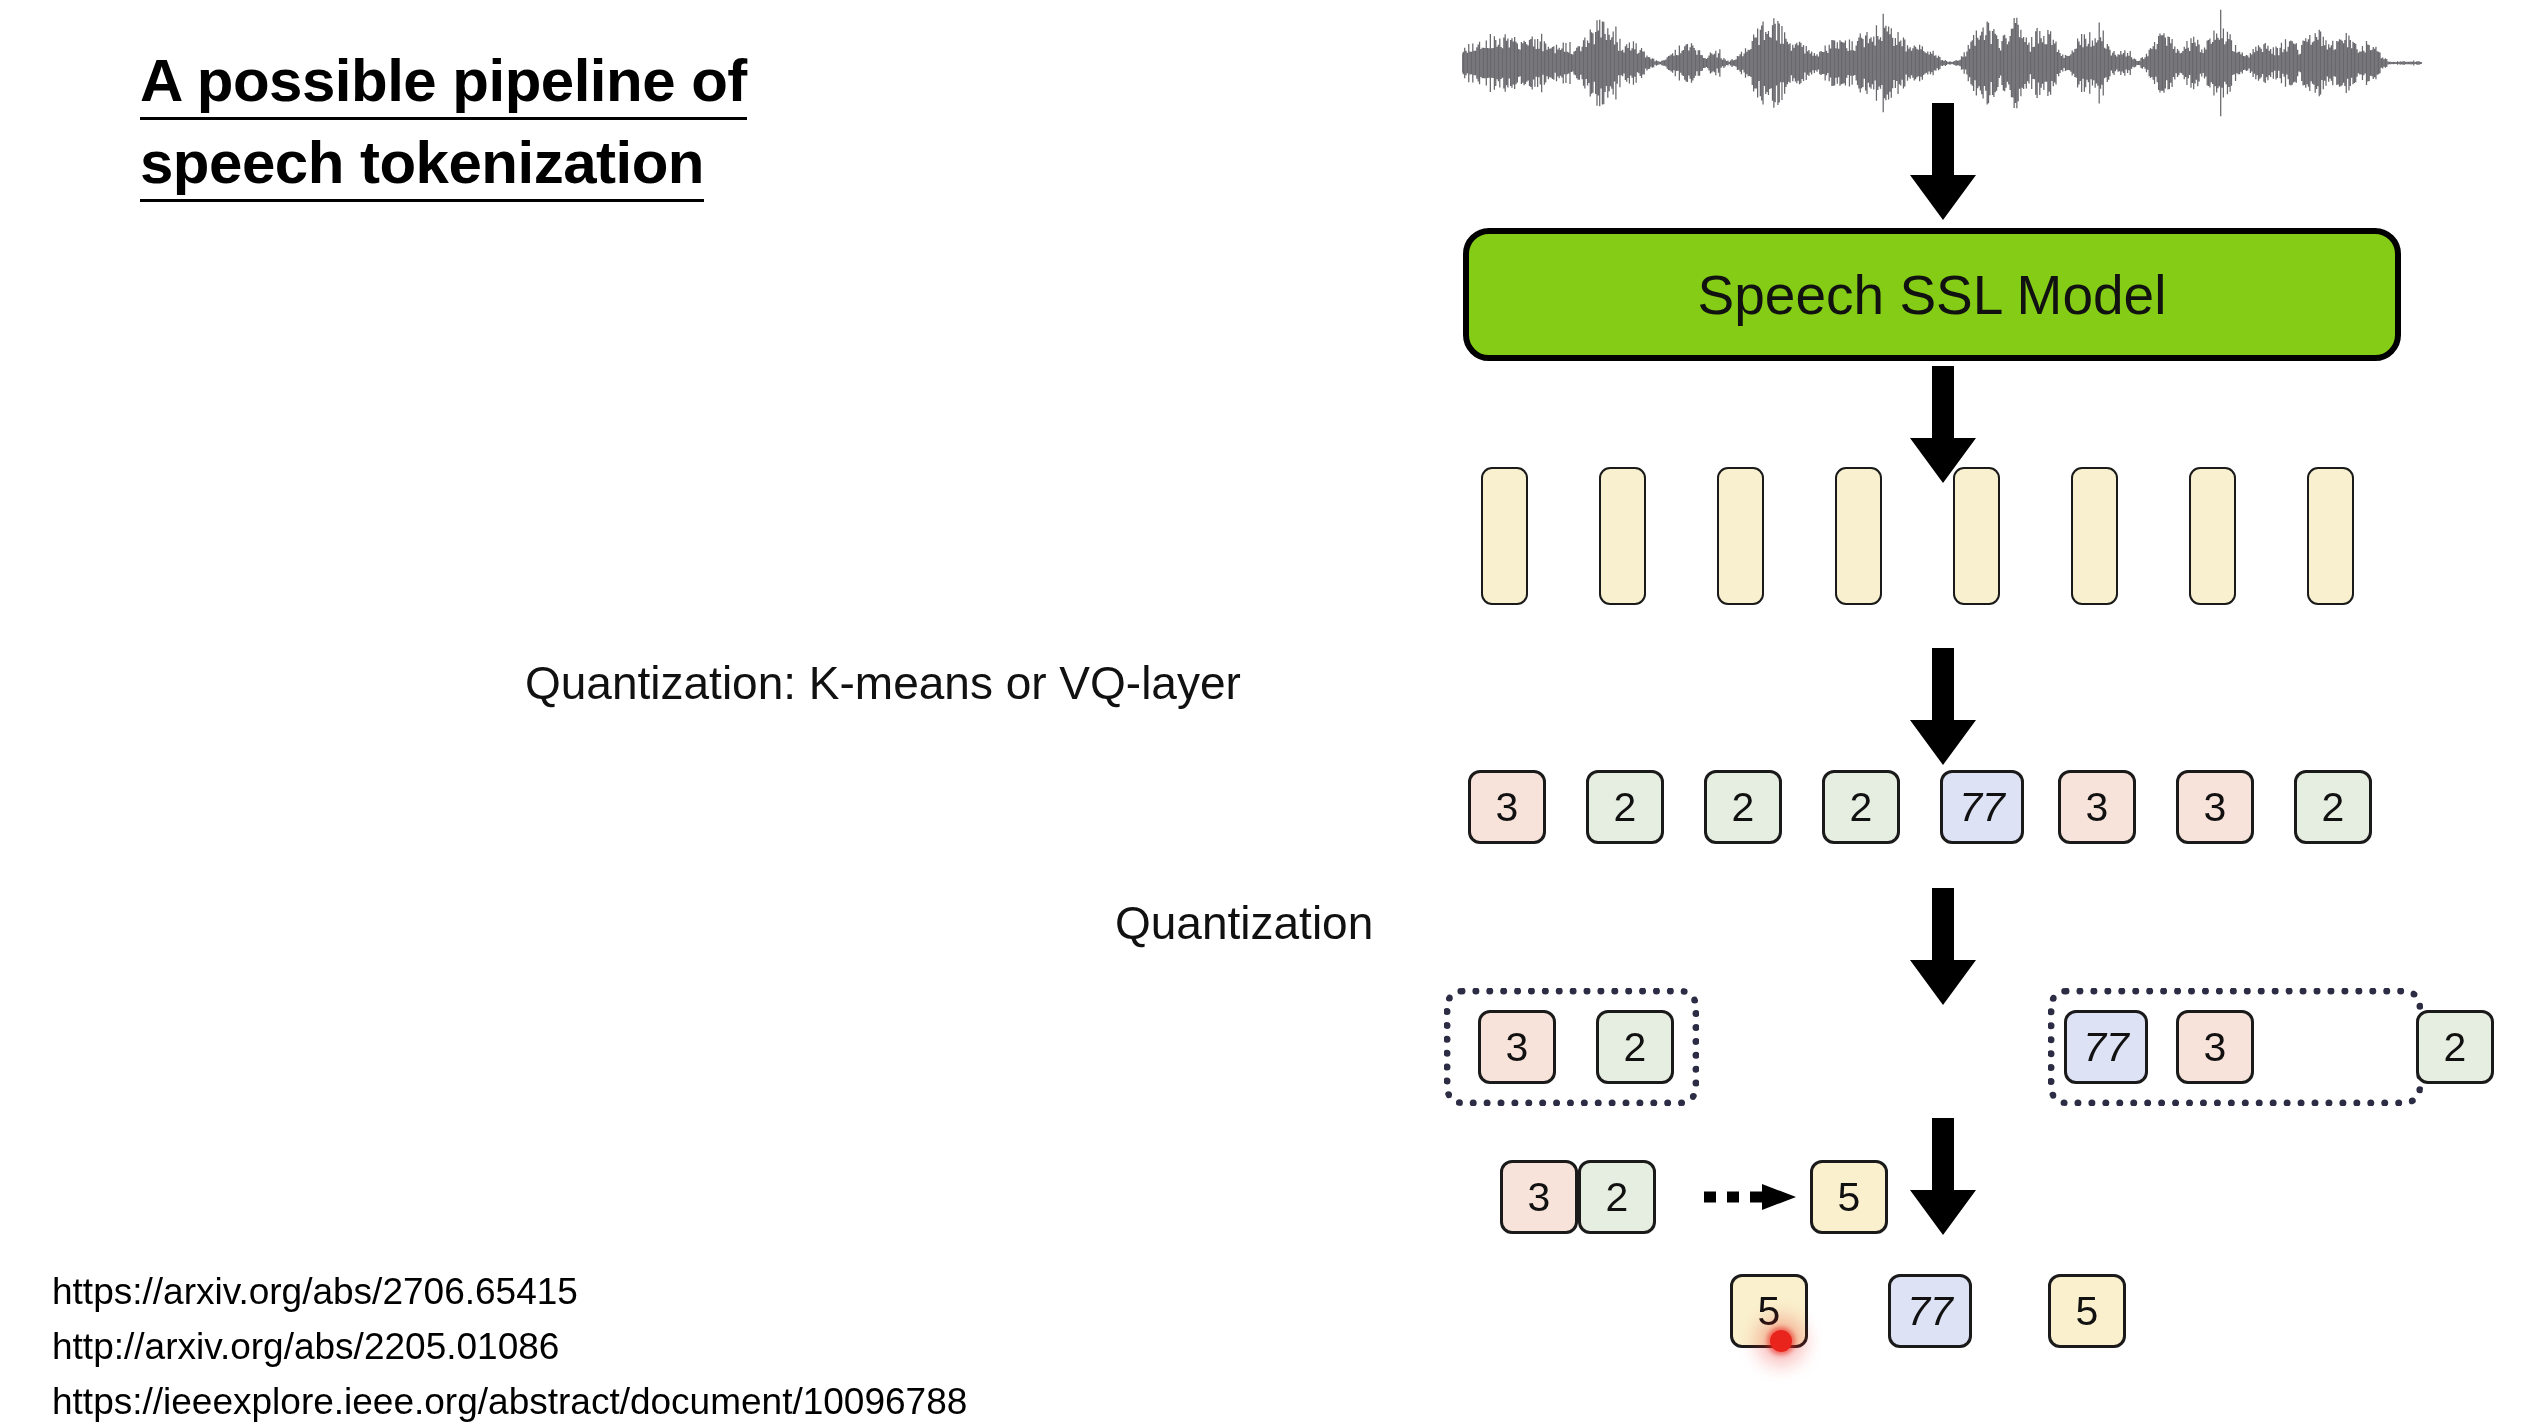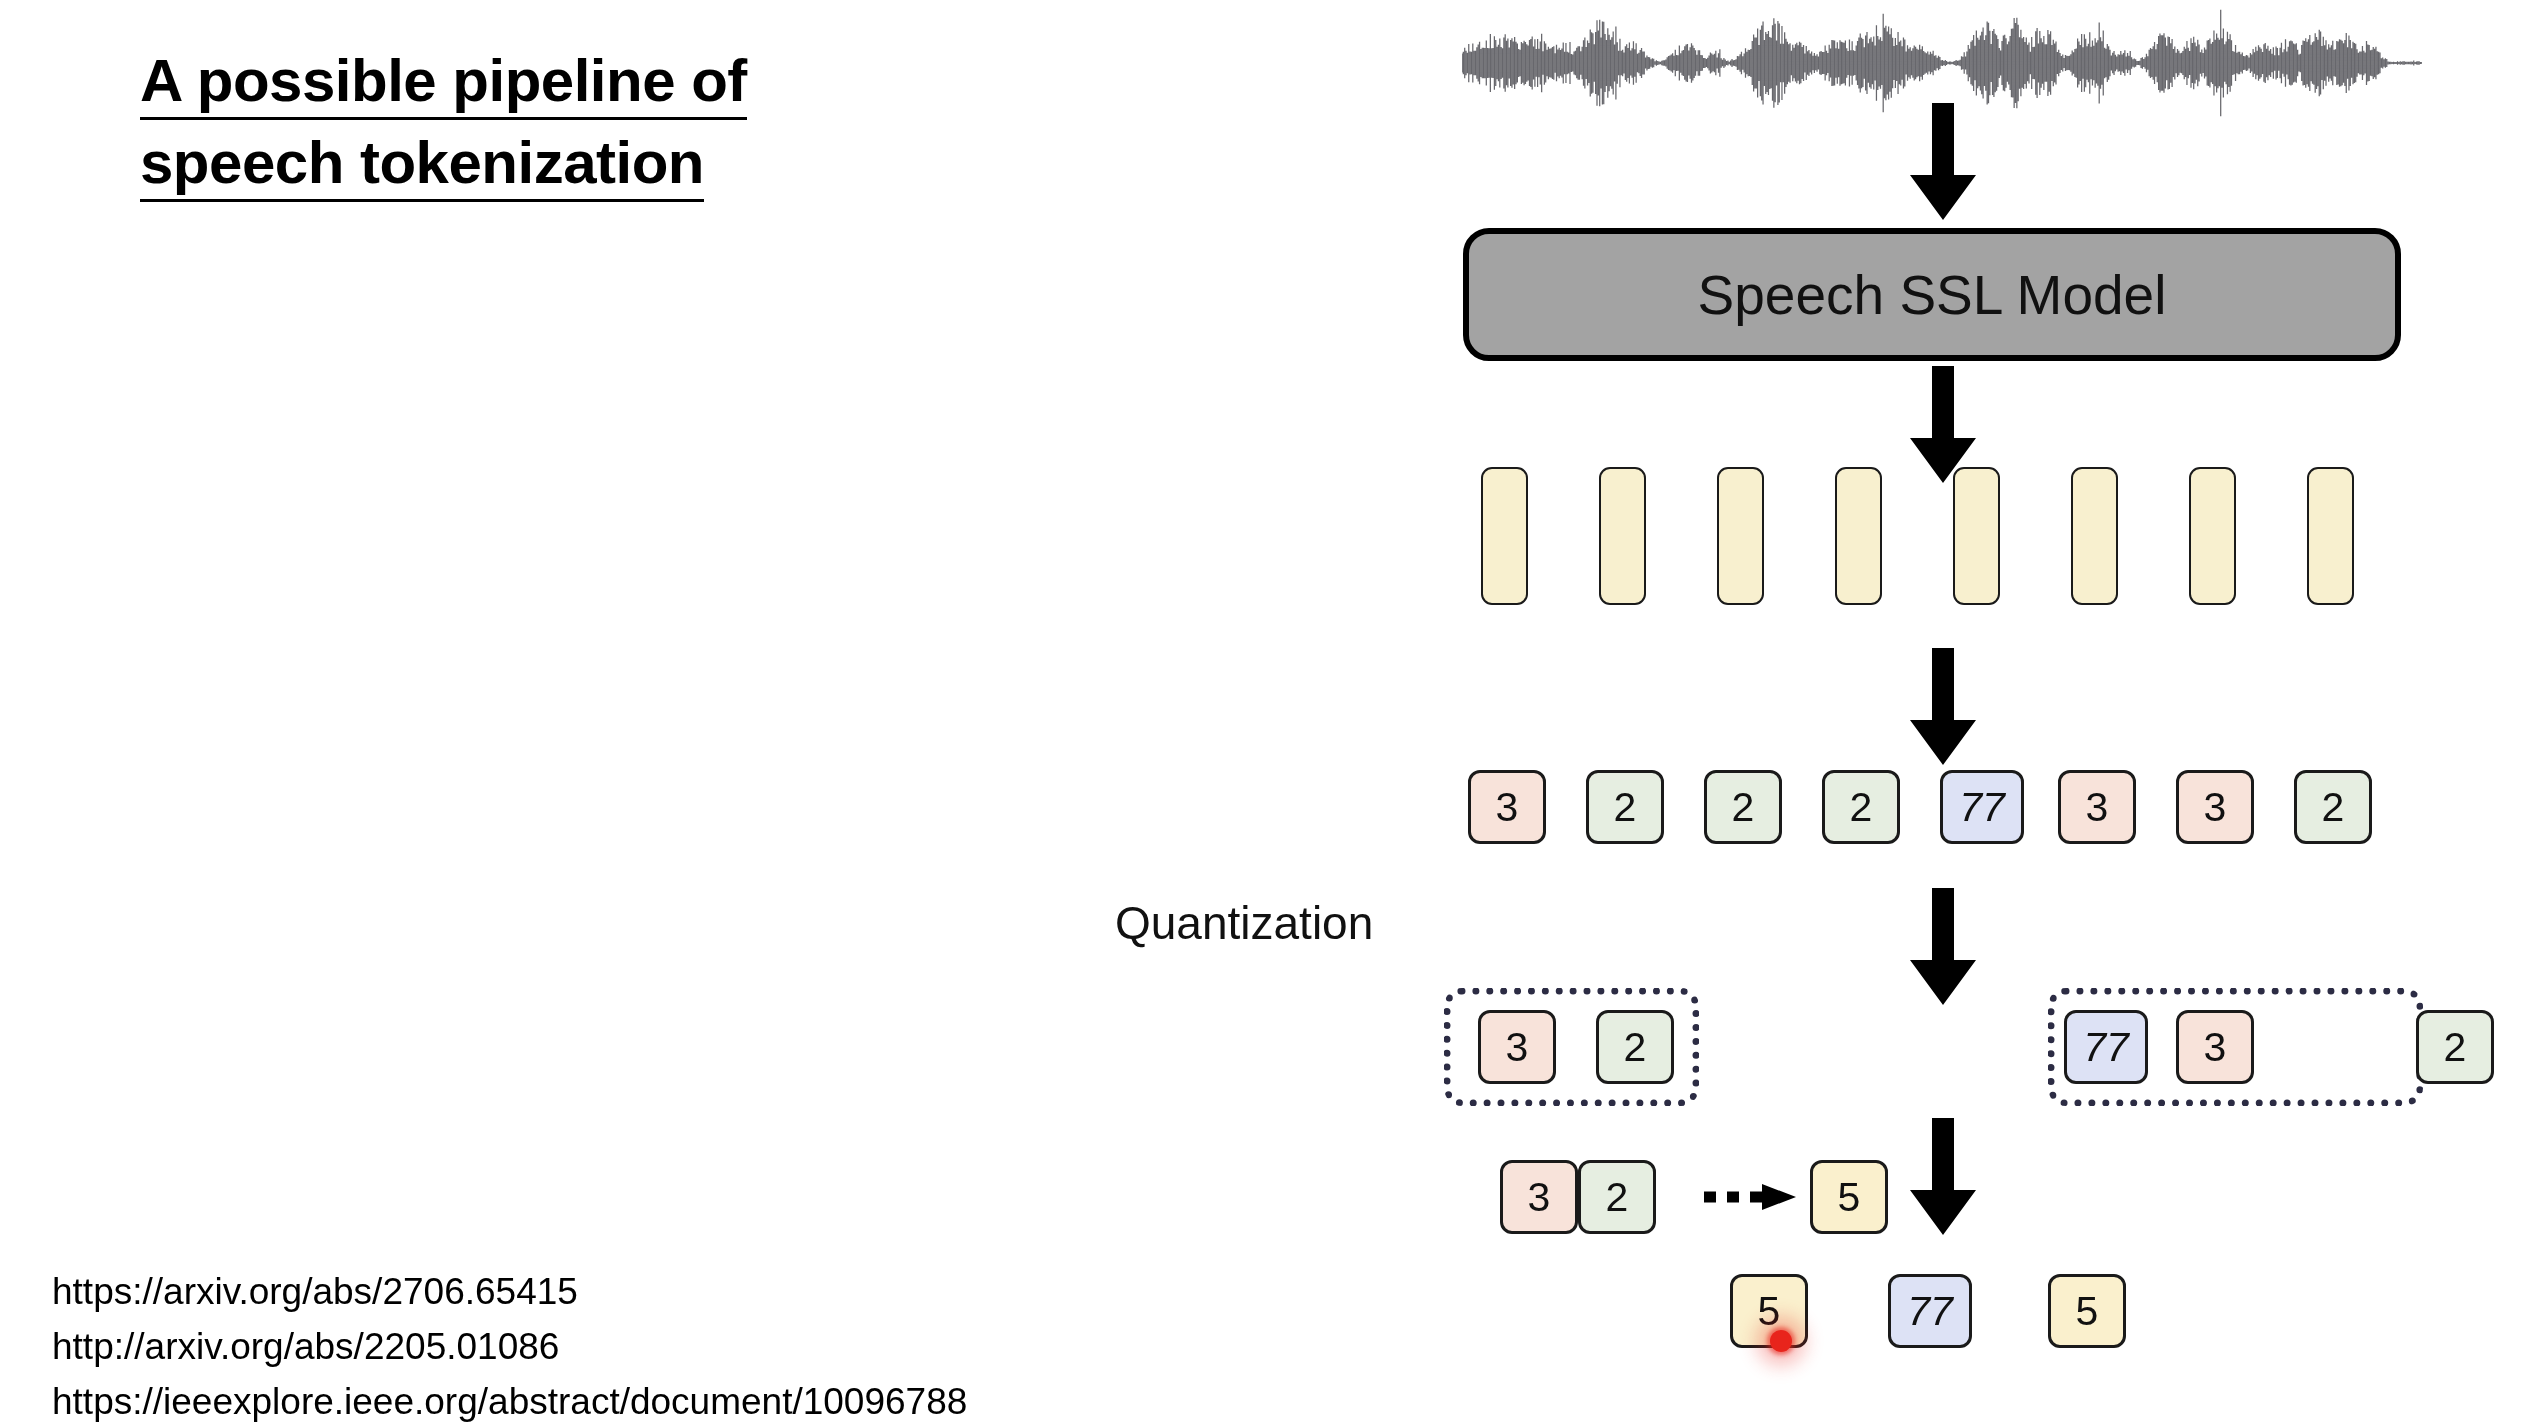--- a/index.html
+++ b/index.html
@@ -36,21 +36,21 @@
   #waveform{position:absolute;left:1462px;top:0px;width:960px;height:110px;}
   #waveform svg{display:block;width:100%;height:100%;}
 
   
   .blk-arrow{position:absolute;}
   .blk-arrow svg{display:block;}
 
   
   #ssl-box{
     position:absolute;left:1463px;top:220px;width:938px;height:133px;
-    background:#a3a3a3;border:6px solid #000;border-radius:26px;
+    background:#84cc16;border:6px solid #000;border-radius:26px;
     display:flex;align-items:center;justify-content:center;
     font-size:55px;color:#111;box-sizing:border-box;
   }
 
   
   #feature-row{position:absolute;left:1481px;top:459px;height:138px;}
   .feat{
     position:absolute;top:0;width:47px;height:138px;
     background:#f8f0cf;border:2.5px solid #1a1a1a;border-radius:11px;
     box-sizing:border-box;
@@ -135,20 +135,21 @@
       <div class="feat" style="left: 708px;"></div>
       <div class="feat" style="left: 826px;"></div>
     </div>
 
   <div class="blk-arrow" style="left:1908px;top:640px;">
     <svg width="70" height="118" viewBox="0 0 70 118">
       <path d="M24 0 H46 V72 H68 L35 117 L2 72 H24 Z" fill="#000"></path>
     </svg>
   </div>
 
+  <div class="step-label" id="label-quantization">Quantization: K-means or VQ-layer</div>
   <div class="step-label" id="label-deduplicate">Quantization</div>
 
   <div id="quant-row">
       <div class="tok pink" style="left: 0px;">
         <span>3</span>
       </div>
       <div class="tok green" style="left: 118px;">
         <span>2</span>
       </div>
       <div class="tok green" style="left: 236px;">

